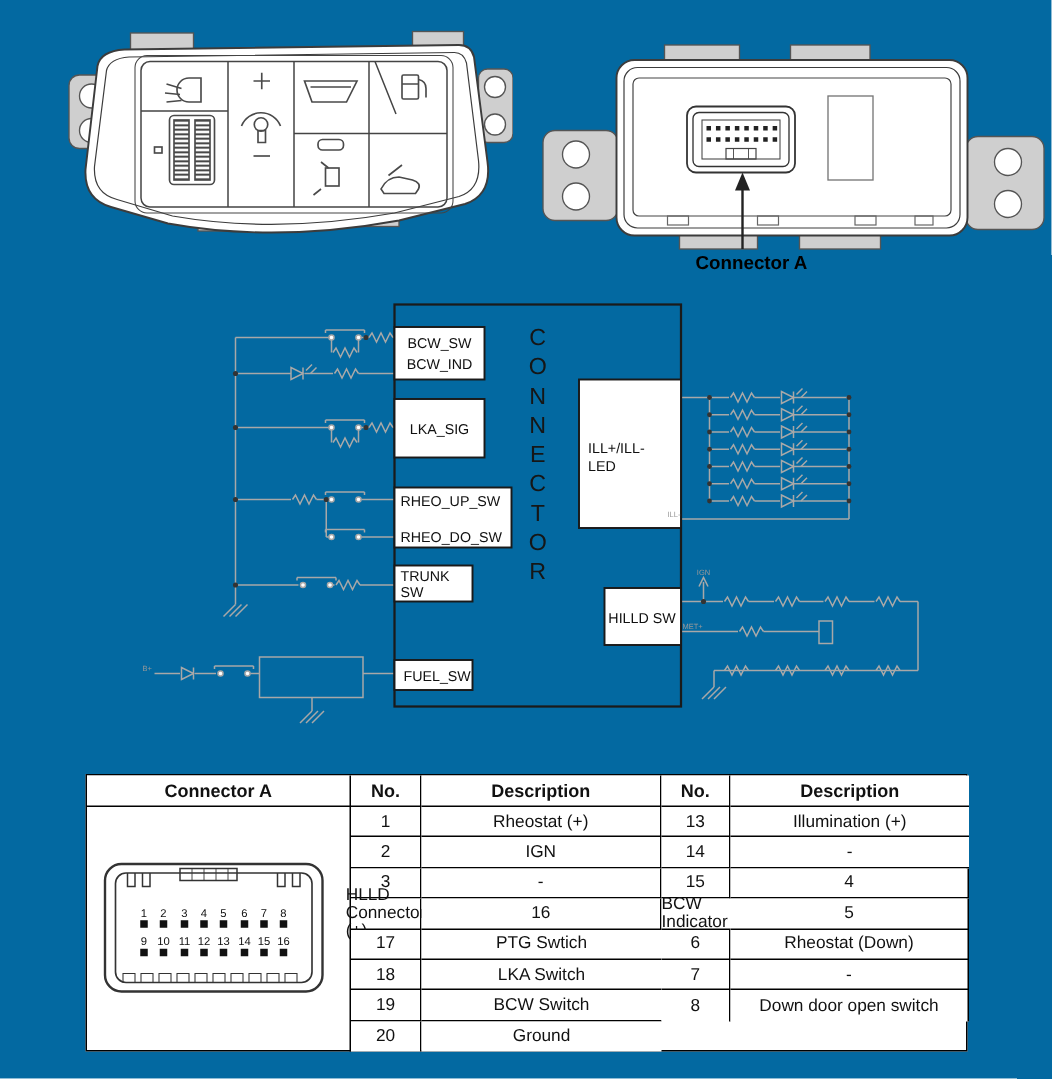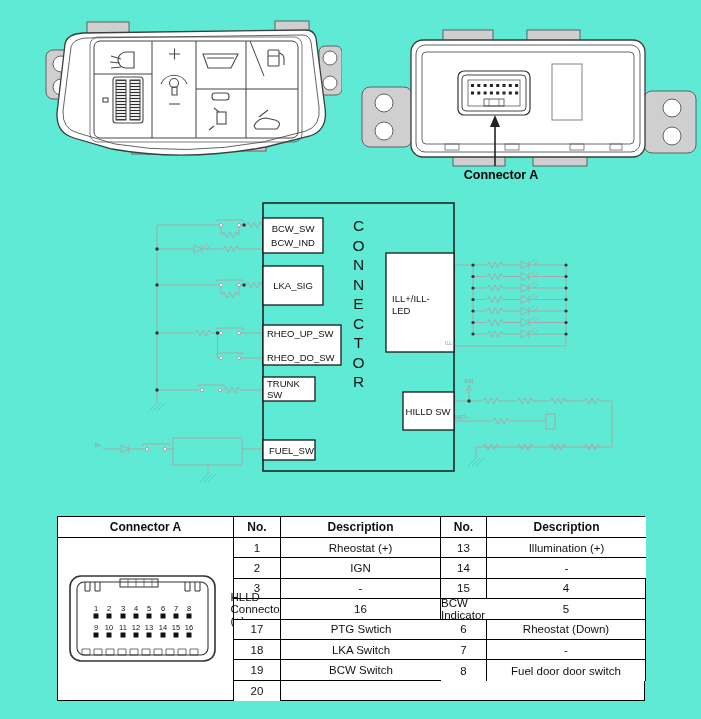--- a/index.html
+++ b/index.html
@@ -1,16 +1,16 @@
 <!DOCTYPE html>
 <html><head>
 <meta charset="utf-8">
 <style>
   html,body{margin:0;padding:0;background:#fff;}
-  .stage{position:relative;width:701px;height:719px;background:#5eead4;
+  .stage{position:relative;width:701px;height:719px;background:#0369a1;
          font-family:"Liberation Sans",sans-serif;overflow:hidden;color:#111;}
   .abs{position:absolute;}
   
   .vtitle{position:absolute;left:348px;top:217px;width:22px;height:175px;
           writing-mode:vertical-lr;text-orientation:upright;
           font-size:15.5px;letter-spacing:2.5px;color:#161616;line-height:20px;}
   
   .cap{position:absolute;left:443px;top:168px;width:116px;text-align:center;
        font-weight:bold;font-size:12.5px;color:#000;}
   
@@ -439,17 +439,18 @@
     <div class="cell">Rheostat (Down)</div>
     <div class="cell">18</div>
     <div class="cell last">LKA Switch</div>
 
     <div class="cell">7</div>
     <div class="cell">-</div>
     <div class="cell">19</div>
     <div class="cell last">BCW Switch</div>
 
     <div class="cell bot">8</div>
-    <div class="cell bot">Fuel door door switch</div>
+    <div class="cell bot">Down door open switch</div>
     <div class="cell bot">20</div>
+    <div class="cell bot last">Ground</div>
   </div>
 
 </div>
 
 </body></html>

